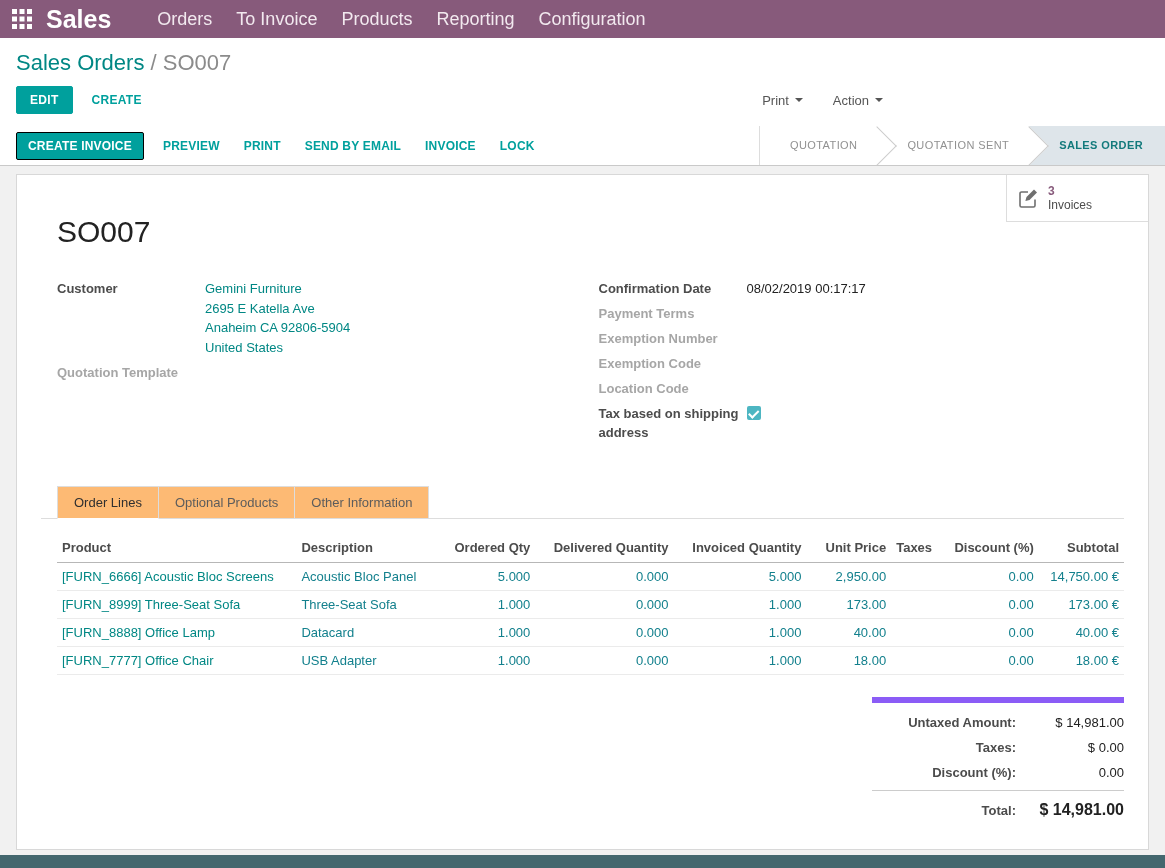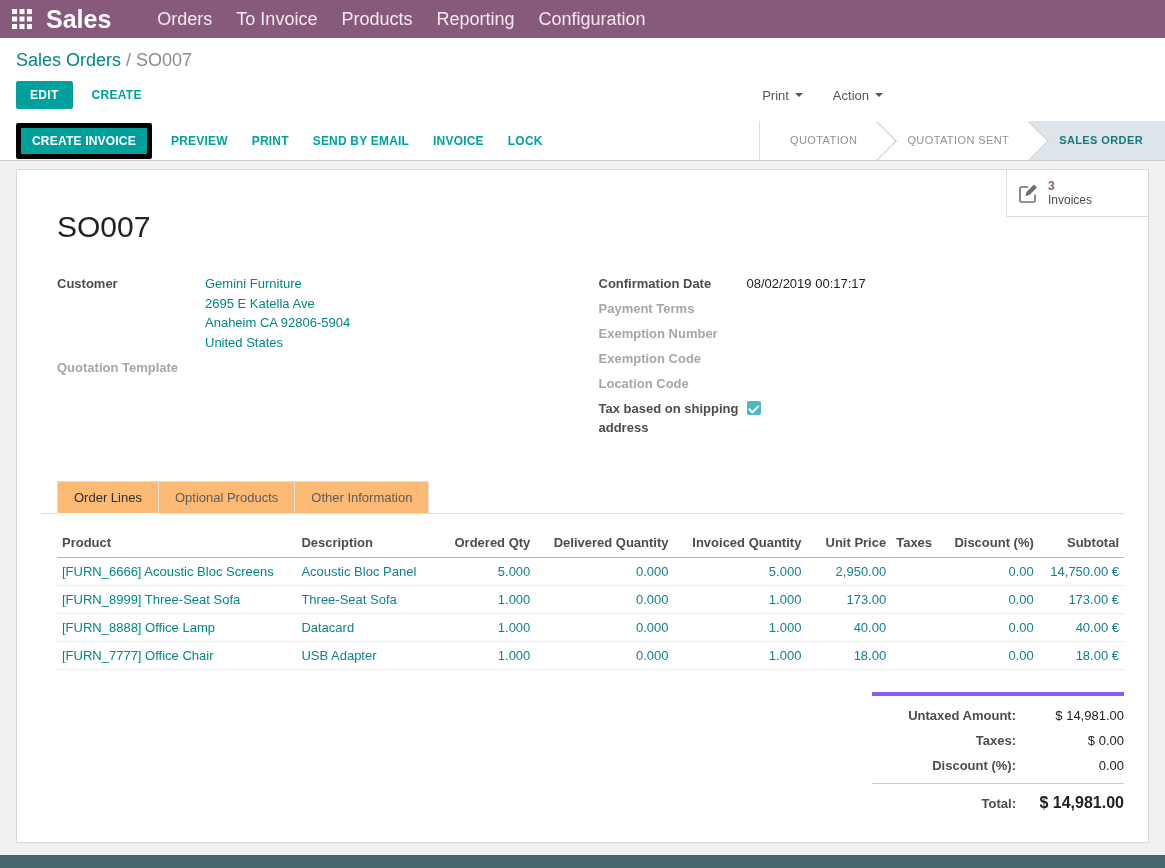--- a/index.html
+++ b/index.html
@@ -12,34 +12,34 @@
   button { font-family:"Liberation Sans", sans-serif; cursor:pointer; }
 
   
   .topbar { height:38px; background:#875A7B; display:flex; align-items:center; padding:0 16px 0 12px; }
   .grid-icon { width:20px; height:20px; margin-right:14px; cursor:pointer; display:block; }
   .app-name { color:#fff; font-size:25px; font-weight:700; margin-right:34px; cursor:pointer; }
   .top-menu { color:#f2e9ef; font-size:18px; line-height:38px; padding:0 12px; cursor:pointer; background:none; border:none; }
 
   
   .control-panel { background:#fff; padding:10px 16px 0; }
-  .breadcrumb { font-size:18px; margin:2px 0 10px; }
+  .breadcrumb { font-size:22px; margin:2px 0 10px; }
   .breadcrumb .parent { color:#008784; cursor:pointer; }
   .breadcrumb .sep, .breadcrumb .current { color:#8b8b8b; }
   .cp-buttons { display:flex; align-items:center; padding-bottom:12px; }
   .btn-edit { background:#00A09D; border:1px solid #00A09D; color:#fff; font-size:12px; font-weight:700; letter-spacing:.3px; padding:6px 13px; margin-right:6px; border-radius:2px; }
   .btn-create { background:none; border:1px solid transparent; color:#00A09D; font-size:12px; font-weight:700; letter-spacing:.3px; padding:6px 12px; }
   .cp-right { margin-left:auto; margin-right:264px; display:flex; gap:26px; }
   .dropdown-toggle { background:none; border:none; color:#555; font-size:13px; display:flex; align-items:center; gap:6px; padding:4px 2px; }
   .caret { width:0; height:0; border-left:4px solid transparent; border-right:4px solid transparent; border-top:4px solid #555; display:inline-block; }
 
   
   .statusbar { background:#fff; border-bottom:1px solid #c9c9c9; display:flex; height:40px; padding-left:16px; overflow:hidden; }
   .sb-buttons { display:flex; align-items:center; gap:2px; }
-  .btn-primary-sm { background:#00A09D; border:5px solid #000000; color:#fff; font-size:12px; font-weight:700; letter-spacing:.2px; padding:6px 11px; border-radius:2px; margin-right:6px; }
+  .btn-primary-sm { background:#00A09D; border:1px solid #000000; color:#fff; font-size:12px; font-weight:700; letter-spacing:.2px; padding:6px 11px; border-radius:2px; margin-right:6px; }
   .btn-flat { background:none; border:none; color:#00A09D; font-size:12px; font-weight:700; letter-spacing:.2px; padding:6px 11px; }
   .sb-states { margin-left:auto; display:flex; }
   .state { position:relative; font-size:11px; letter-spacing:.4px; color:#919191; line-height:39px; padding:0 20px 0 30px; background:#fff; cursor:pointer; white-space:nowrap; }
   .state:first-child { border-left:1px solid #ddd; }
   .state::after { content:""; position:absolute; top:6px; right:-13.5px; width:27px; height:27px; transform:rotate(45deg); border-top:1px solid #ccc; border-right:1px solid #ccc; background:inherit; z-index:1; }
   .state > span { position:relative; z-index:2; }
   .state:nth-child(1){ z-index:3; } .state:nth-child(2){ z-index:2; } .state:nth-child(3){ z-index:1; }
   .state.active { background:#dee5ea; color:#137a7c; font-weight:700; }
   .state:last-child::after { display:none; }
   .state:last-child { padding-right:22px; }
@@ -75,21 +75,21 @@
   
   .olines { margin-top:14px; padding:0 0 0 16px; }
   table { width:100%; border-collapse:collapse; font-size:13px; }
   th { font-weight:700; color:#4c4c4c; text-align:left; padding:7px 5px; border-bottom:1px solid #b7b7b7; white-space:nowrap; }
   th.num { text-align:right; }
   td { padding:6px 5px; border-bottom:1px solid #ebebeb; color:#13808d; white-space:nowrap; }
   td.num { text-align:right; }
   tr.oline { cursor:pointer; }
 
   
-  .totals { width:252px; margin:22px 0 0 auto; border-top:4px solid #8b5cf6; padding-top:12px; }
+  .totals { width:252px; margin:22px 0 0 auto; border-top:6px solid #8b5cf6; padding-top:12px; }
   .trow { display:flex; justify-content:flex-end; align-items:baseline; margin-bottom:10px; }
   .tlabel { font-weight:700; color:#4c4c4c; margin-right:16px; }
   .tvalue { min-width:92px; text-align:right; color:#222; }
   .total-sep { border-top:1px solid #ccc; margin:4px 0 10px; }
   .trow.big .tvalue { font-size:16px; font-weight:700; }
 
   .bottom-bar { position:absolute; left:0; bottom:0; width:100%; height:13px; background:#44676e; }
 </style>
 </head>
 <body>

